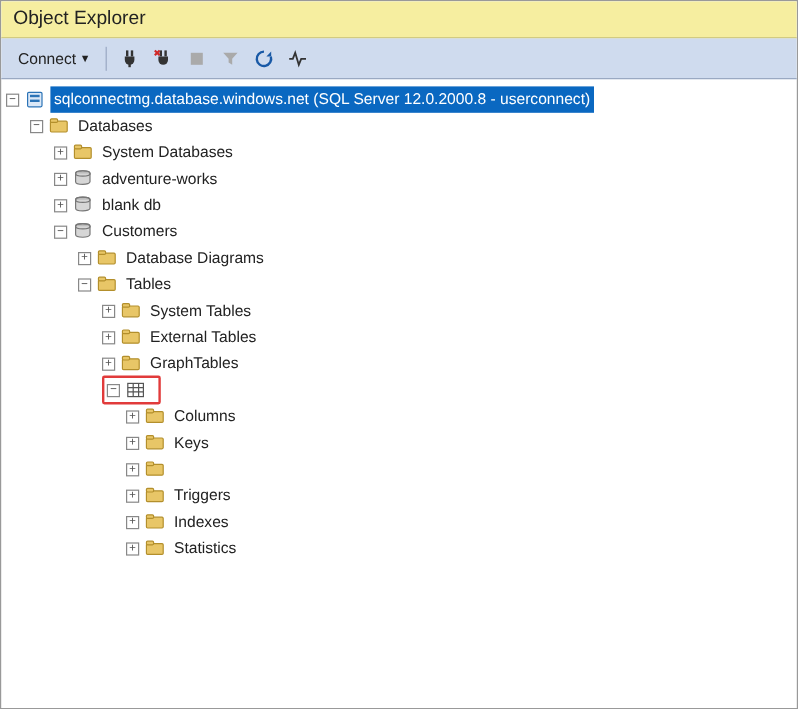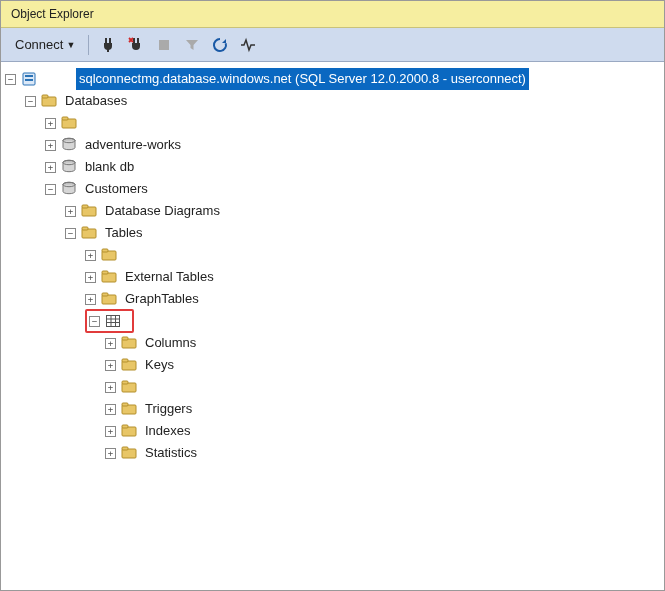--- a/index.html
+++ b/index.html
@@ -11,21 +11,21 @@
     color: #222;
     width: 665px;
     height: 591px;
     border: 1px solid #999;
     overflow: hidden;
   }
   .titlebar {
     background: #f6eea0;
     border-bottom: 1px solid #c9c27a;
     padding: 6px 10px;
-    font-size: 12px;
+    font-size: 16px;
   }
   .toolbar {
     background: #cfdbee;
     border-bottom: 1px solid #9aa9c2;
     padding: 9px 10px;
     display: flex;
     align-items: center;
     gap: 8px;
     height: 34px;
   }
@@ -89,21 +89,20 @@
     display: inline-flex;
     align-items: center;
     justify-content: center;
     margin-right: 4px;
     flex: 0 0 auto;
   }
   .label { padding: 1px 3px; }
   .selected .label {
     background: #0a68c1;
     color: #fff;
-    margin-left: 34px;
   }
   .highlight-box {
     border: 2px solid #e13b3b;
     display: inline-flex;
     align-items: center;
     padding: 1px 6px 1px 2px;
     border-radius: 2px;
     height: 24px;
   }
   
@@ -230,20 +229,21 @@
 
   <div class="node">
     <span class="indent"></span>
       <span class="indent"></span>
     <span class="toggle">+</span>
     <span class="icon">
         <svg width="16" height="16">
           <use href="#ic-folder"></use>
         </svg>
       </span>
+    <span class="label">System Databases</span>
   </div>
 
   <div class="node">
     <span class="indent"></span>
       <span class="indent"></span>
     <span class="toggle">+</span>
     <span class="icon">
         <svg width="16" height="16">
           <use href="#ic-db"></use>
         </svg>
@@ -305,20 +305,21 @@
     <span class="indent"></span>
       <span class="indent"></span>
       <span class="indent"></span>
       <span class="indent"></span>
     <span class="toggle">+</span>
     <span class="icon">
         <svg width="16" height="16">
           <use href="#ic-folder"></use>
         </svg>
       </span>
+    <span class="label">System Tables</span>
   </div>
 
   <div class="node">
     <span class="indent"></span>
       <span class="indent"></span>
       <span class="indent"></span>
       <span class="indent"></span>
     <span class="toggle">+</span>
     <span class="icon">
         <svg width="16" height="16">

